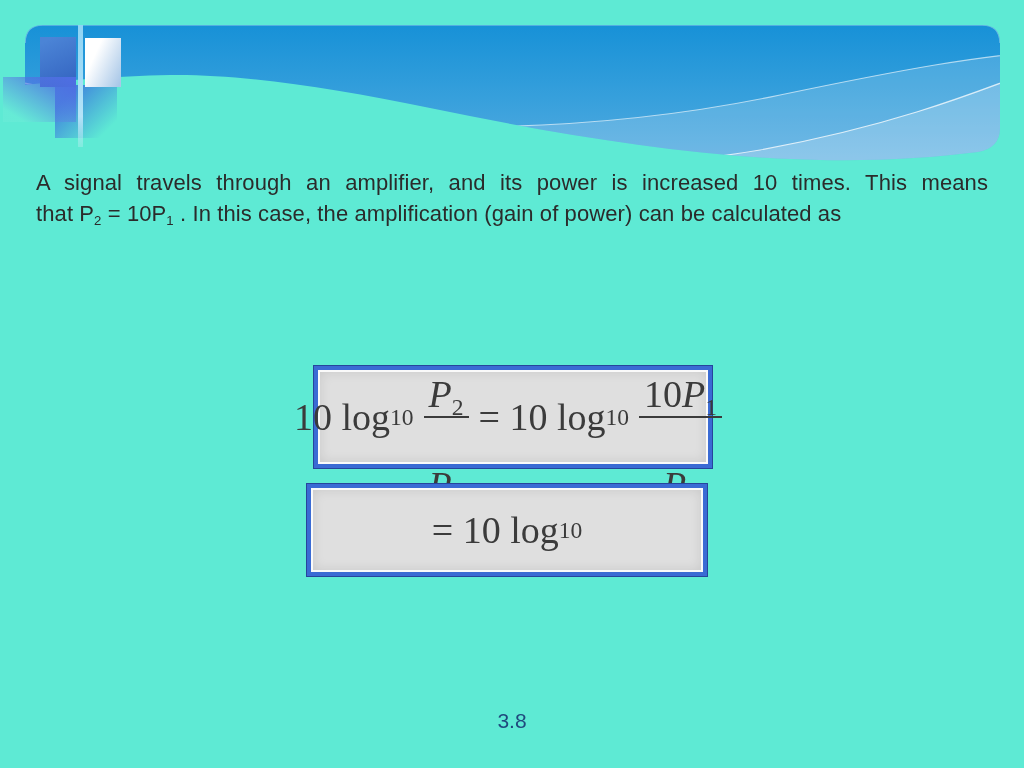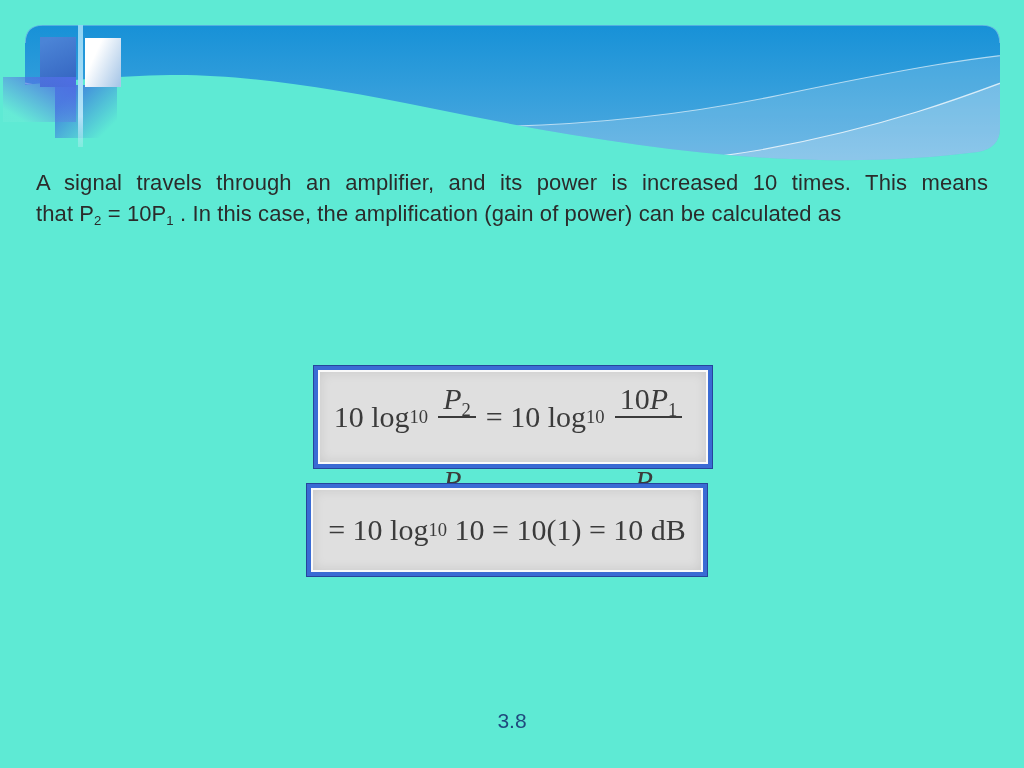--- a/index.html
+++ b/index.html
@@ -72,21 +72,21 @@
     justify-content: center;
   }
   .fbox-1 { left: 318px; top: 370px; width: 390px; height: 94px; }
   .fbox-2 { left: 311px; top: 488px; width: 392px; height: 84px; }
 
   .formula-line {
     display: flex;
     align-items: center;
     justify-content: center;
     font-family: "Liberation Serif", "DejaVu Serif", serif;
-    font-size: 30px;
+    font-size: 38px;
     color: #3b3b3b;
     white-space: pre;
   }
   .logsub {
     font-size: 0.62em;
     vertical-align: -0.3em;
     line-height: 0;
   }
   .frac {
     display: inline-flex;
@@ -168,19 +168,19 @@
       <span>10 log</span><span class="logsub">10</span>
       <span class="frac">
         <span class="num"><span>10</span><i>P</i><sub>1</sub></span>
         <span class="den"><span></span><i>P</i><sub>1</sub></span>
       </span>
     </div>
   </div>
 
   <div class="fbox fbox-2">
     <div class="formula-line">
-      <span>= 10 log</span><span class="logsub">10</span><span> 10 = 10(1) = 10 dB</span>
+      <span>= 10 log</span><span class="logsub">10</span>
     </div>
   </div>
 
   <div class="page-number">3.8</div>
 
 </div>
 
 </body></html>

